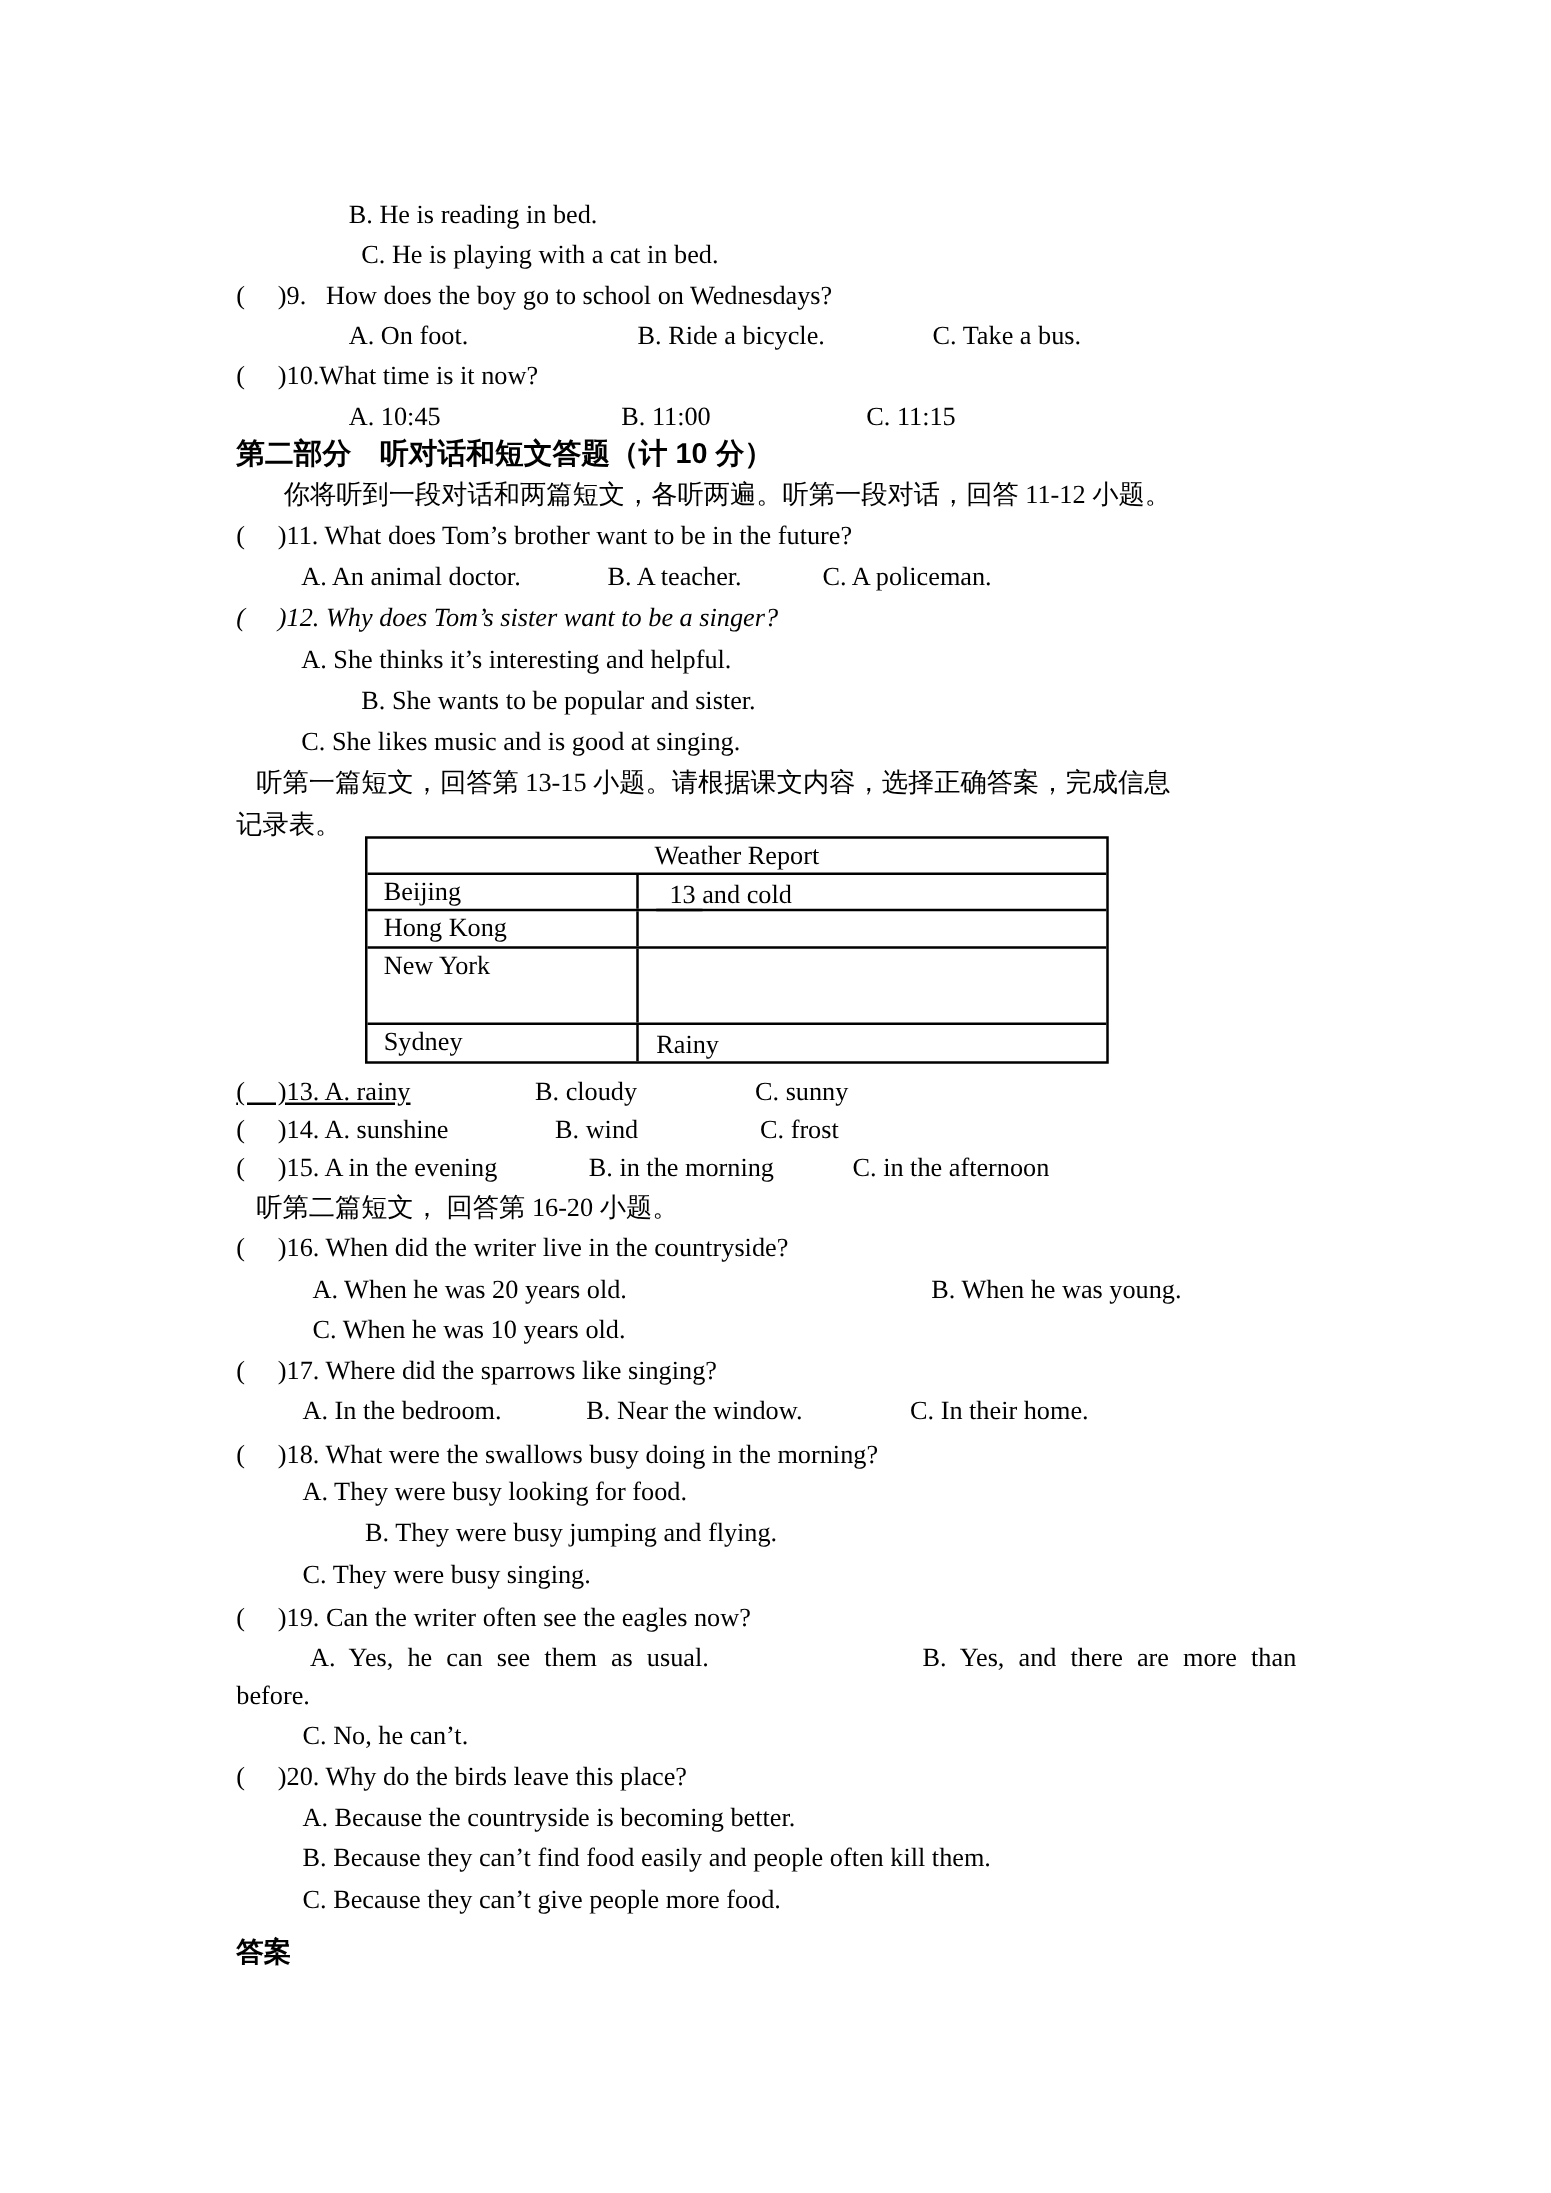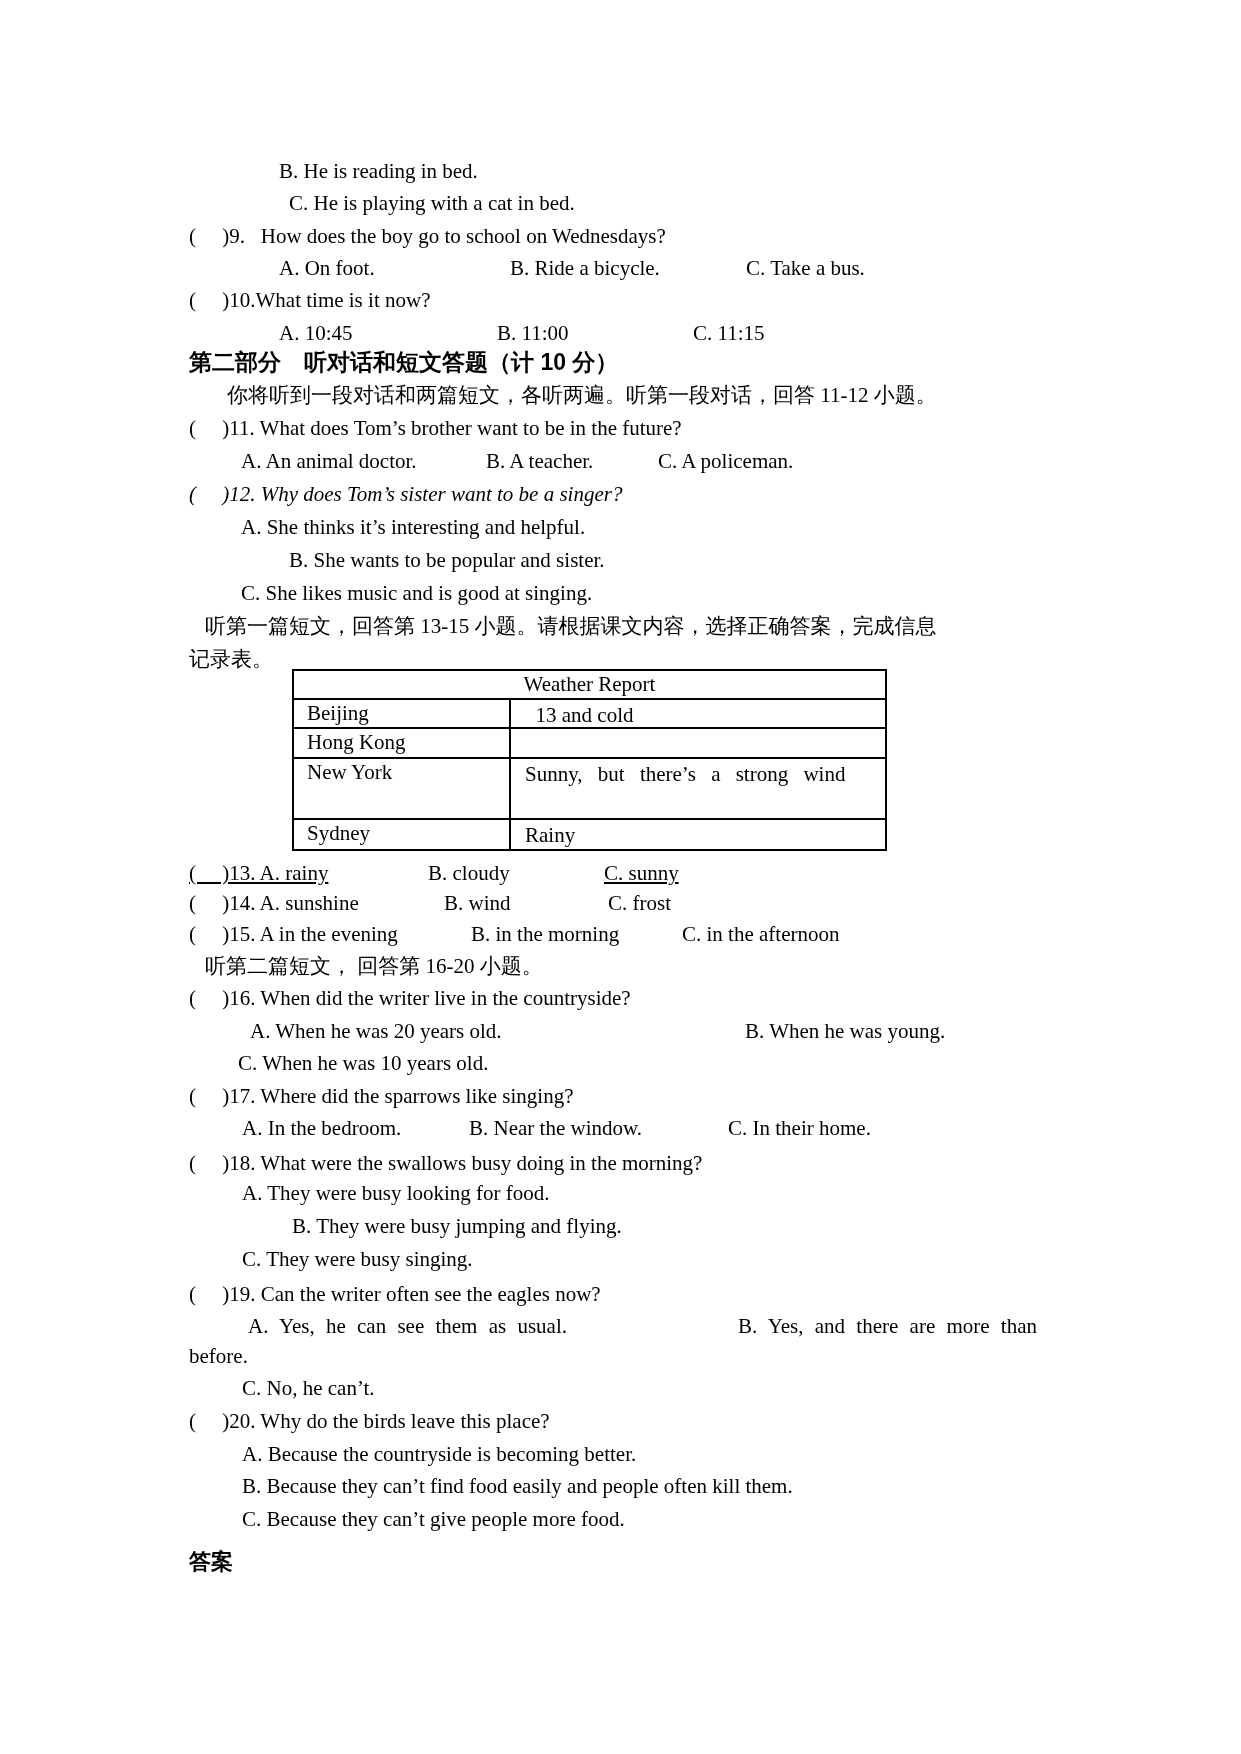--- a/index.html
+++ b/index.html
@@ -68,21 +68,20 @@
     <div class="trow r-beijing">
       <div class="c1">Beijing</div>
       <div class="c2"><span></span><span class="blank">&nbsp;&nbsp;13&nbsp;</span><span>and cold</span></div>
     </div>
     <div class="trow r-hongkong">
       <div class="c1">Hong Kong</div>
     </div>
     <div class="trow r-newyork">
       <div class="c1">New York</div>
       <div class="c2">
-        <div class="jspread">Sunny, but there’s a strong wind</div>
       </div>
     </div>
     <div class="trow r-sydney">
       <div class="c1">Sydney</div>
       <div class="c2"><span>Rainy</span><span class="blank"></span><span></span></div>
     </div>
   </div>
 
 <div class="line" style="top: 158px;">
       <span class="run" style="left: 279px;">B. He is reading in bed.</span>
@@ -134,21 +133,21 @@
     </div>
     <div class="line" style="top: 613px;">
       <span class="run" style="left: 205px;">听第一篇短文，回答第 13-15 小题。请根据课文内容，选择正确答案，完成信息</span>
     </div>
     <div class="line" style="top: 646px;">
       <span class="run" style="left: 189px;">记录表。</span>
     </div>
     <div class="line" style="top: 860px;">
       <span class="run" style="left: 189px; text-decoration: underline;">(     )13. A. rainy</span>
       <span class="run" style="left: 428px;">B. cloudy</span>
-      <span class="run" style="left: 604px; text-decoration: underline;">C. sunny</span>
+      <span class="run" style="left: 604px;">C. sunny</span>
     </div>
     <div class="line" style="top: 890px;">
       <span class="run" style="left: 189px;">(     )14. A. sunshine</span>
       <span class="run" style="left: 444px;">B. wind</span>
       <span class="run" style="left: 608px;">C. frost</span>
     </div>
     <div class="line" style="top: 921px;">
       <span class="run" style="left: 189px;">(     )15. A in the evening</span>
       <span class="run" style="left: 471px;">B. in the morning</span>
       <span class="run" style="left: 682px;">C. in the afternoon</span>
@@ -157,21 +156,21 @@
       <span class="run" style="left: 205px;">听第二篇短文， 回答第 16-20 小题。</span>
     </div>
     <div class="line" style="top: 985px;">
       <span class="run" style="left: 189px;">(     )16. When did the writer live in the countryside?</span>
     </div>
     <div class="line" style="top: 1018px;">
       <span class="run" style="left: 250px;">A. When he was 20 years old.</span>
       <span class="run" style="left: 745px;">B. When he was young.</span>
     </div>
     <div class="line" style="top: 1050px;">
-      <span class="run" style="left: 238px;">C. When he was 10 years old.</span>
+      <span class="run" style="left: 250px;">C. When he was 10 years old.</span>
     </div>
     <div class="line" style="top: 1083px;">
       <span class="run" style="left: 189px;">(     )17. Where did the sparrows like singing?</span>
     </div>
     <div class="line" style="top: 1115px;">
       <span class="run" style="left: 242px;">A. In the bedroom.</span>
       <span class="run" style="left: 469px;">B. Near the window.</span>
       <span class="run" style="left: 728px;">C. In their home.</span>
     </div>
     <div class="line" style="top: 1150px;">

